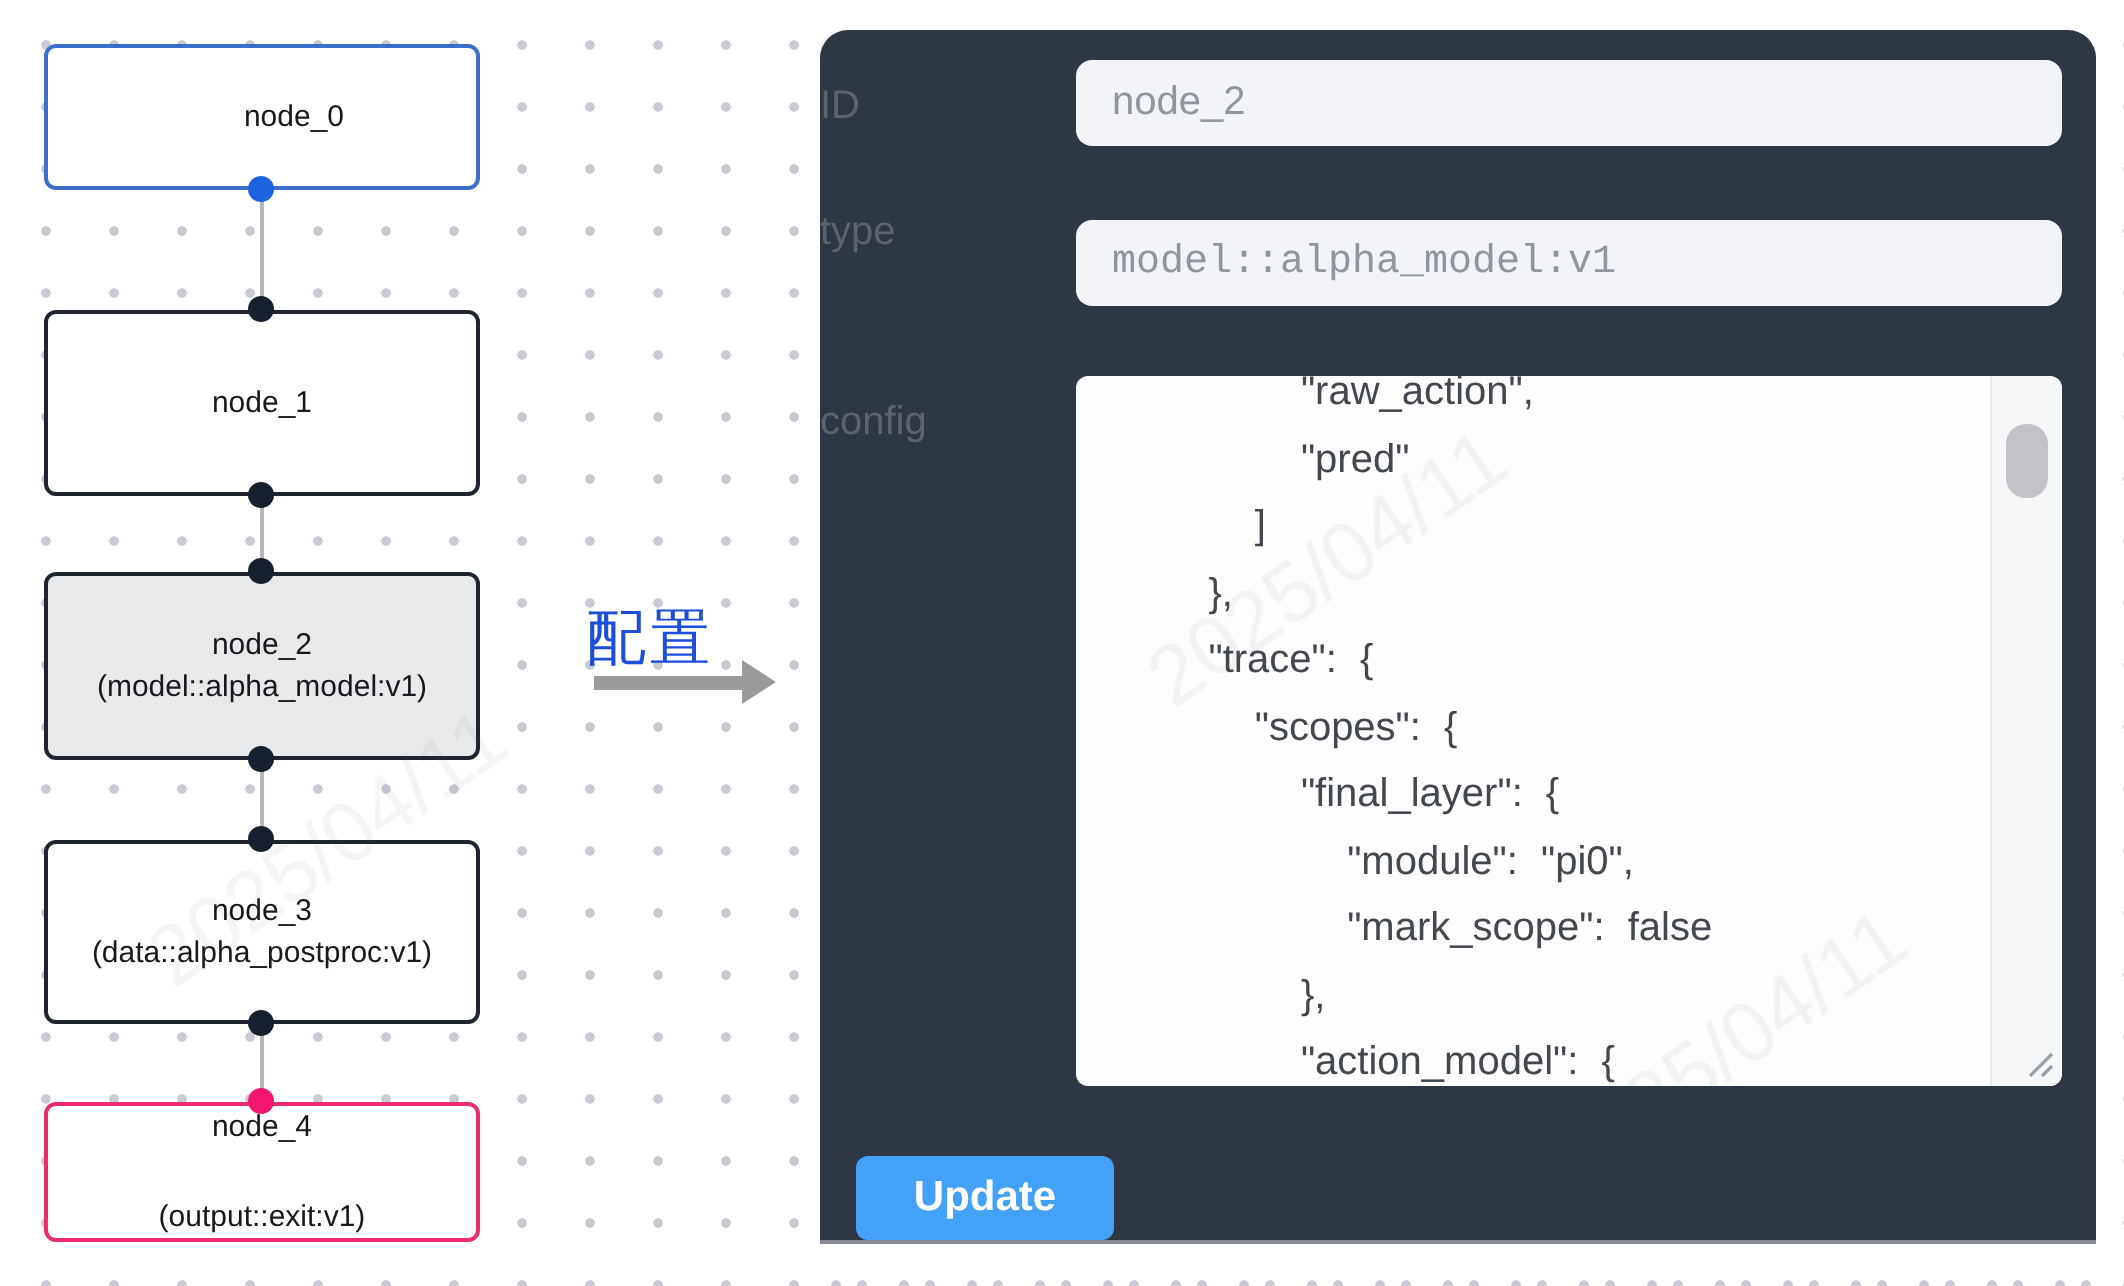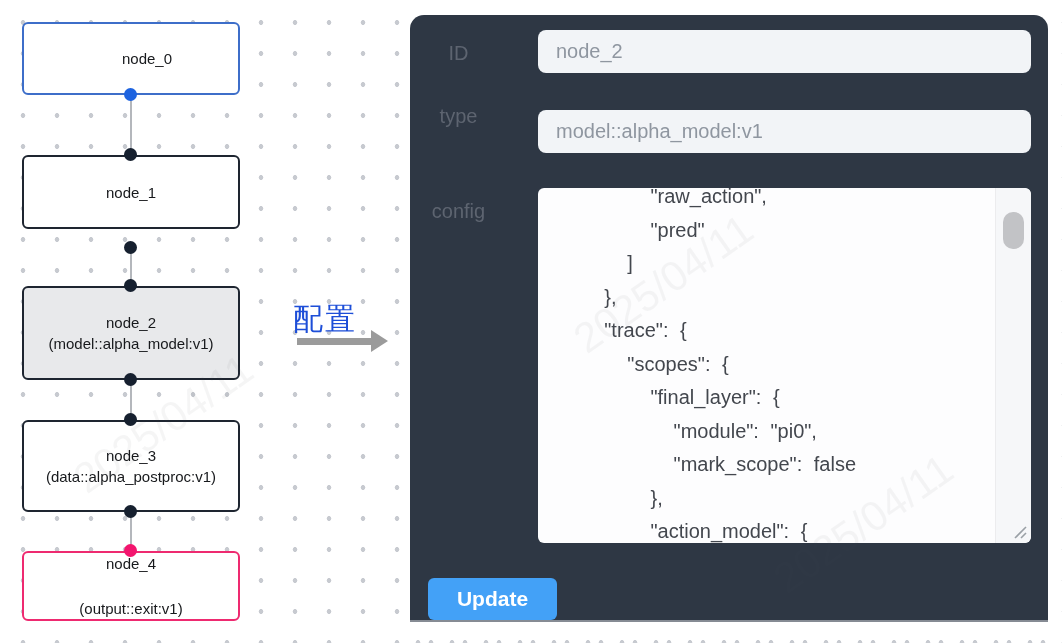--- a/index.html
+++ b/index.html
@@ -40,21 +40,21 @@
                  border-top:11px solid transparent; border-bottom:11px solid transparent;
                  border-left:17px solid #9b9b9b; z-index:2; }
 
   
   .right-area { position:absolute; left:395px; top:0; width:667px; height:643px; }
   .panel {
     position:absolute; left:15px; top:15px; width:638px; height:607px;
     background:#2e3744; border-radius:14px 14px 0 0;
     border-bottom:2px solid #868b94;
   }
-  .field-label { position:absolute; left:0; width:97px; text-align:center;
+  .field-label { position:absolute; left:0; width:97px; text-align:left;
                  font-size:20px; line-height:20px; color:#5d6470; }
   .text-input {
     position:absolute; left:128px; width:493px; height:43px;
     background:#f2f4f7; border:none; outline:none; border-radius:8px;
     font-family:"Liberation Sans", sans-serif;
     font-size:20px; color:#8f96a0; padding:0 18px;
   }
   .config-box {
     position:absolute; left:128px; top:173px; width:493px; height:355px;
     background:#fdfdfe; border-radius:6px; overflow:hidden;
@@ -88,21 +88,21 @@
 <div class="canvas">
 
   <div class="edge" style="top:95px;  height:60px;"></div>
   <div class="edge" style="top:248px; height:38px;"></div>
   <div class="edge" style="top:380px; height:40px;"></div>
   <div class="edge" style="top:512px; height:39px;"></div>
 
   <div class="node node-input" style="top:22px; height:73px;padding-left:44px;">
     <div>node_0</div>
   </div>
-  <div class="node" style="top:155px; height:74px;">
+  <div class="node" style="top:155px; height:93px;">
     <div>node_1</div>
   </div>
   <div class="node node-selected" style="top:286px; height:94px;">
     <div>node_2</div>
     <div class="sub">(model::alpha_model:v1)</div>
   </div>
   <div class="node" style="top:420px; height:92px;">
     <div>node_3</div>
     <div class="sub">(data::alpha_postproc:v1)</div>
   </div>
@@ -125,21 +125,21 @@
 <div class="arrow-shaft"></div>
 <div class="arrow-head"></div>
 
 <div class="right-area dots">
   <div class="panel">
 
     <div class="field-label" style="top:28px;">ID</div>
     <input class="text-input" style="top: 15px;" type="text" readonly="" value="node_2">
 
     <div class="field-label" style="top:91px;">type</div>
-    <input class="text-input" style="top: 95px;" type="text" readonly="" value="model::alpha_model:v1">
+    <input class="text-input" style="top: 95px; font-family: Liberation Mono, monospace;" type="text" readonly="" value="model::alpha_model:v1">
 
     <div class="field-label" style="top:186px;">config</div>
 
     <div class="config-box">
       <div class="config-pre">        "raw_action",
         "pred"
       ]
     },
     "trace": {
       "scopes": {

